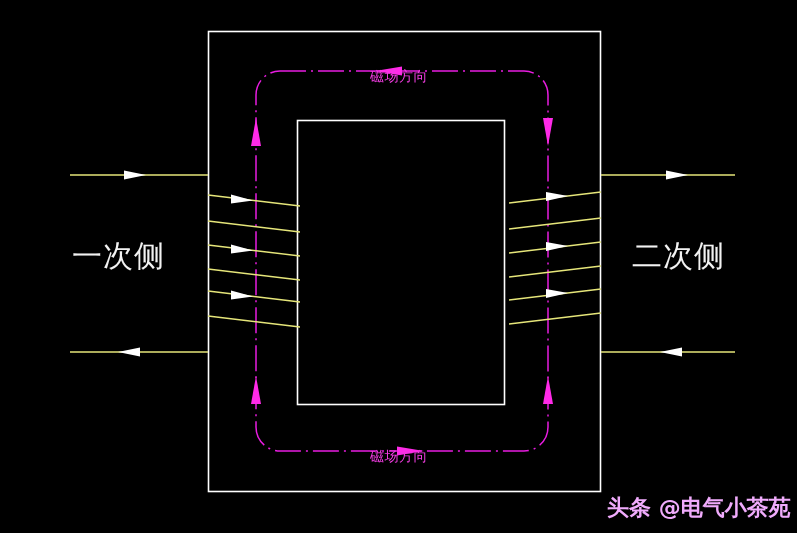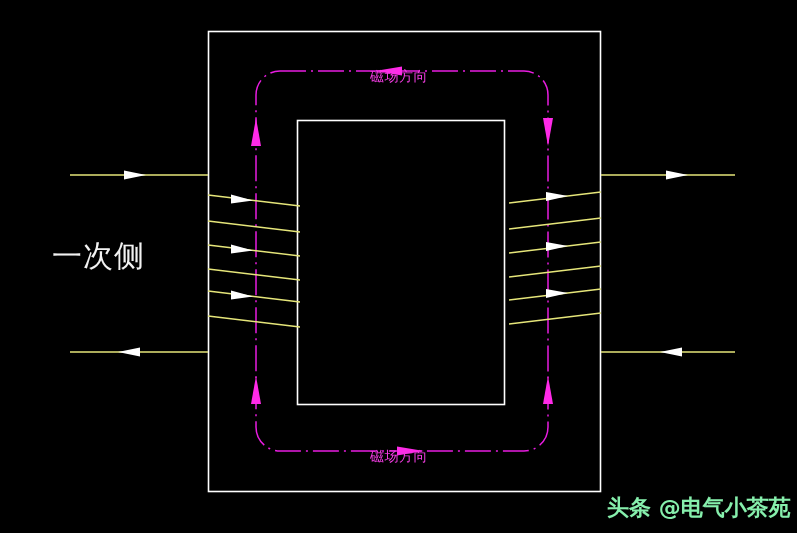--- a/index.html
+++ b/index.html
@@ -25,21 +25,21 @@
   .side-label {
     position: absolute;
     color: #f2f2f2;
     font-size: 30px;
     font-family: "DejaVu Sans", "Liberation Sans", sans-serif;
     letter-spacing: 1px;
     white-space: nowrap;
     line-height: 1;
   }
   #label-primary {
-    left: 52px;
+    left: 72px;
     top: 241px;
   }
   #label-secondary {
     left: 632px;
     top: 241px;
   }
   .field-label {
     position: absolute;
     color: #f03ce0;
     font-size: 14px;
@@ -54,21 +54,21 @@
     top: 41px;
   }
   #label-field-bottom {
     left: 370px;
     top: 421px;
   }
   #watermark {
     position: absolute;
     left: 607px;
     top: 497px;
-    color: #86efac;
+    color: #f0abfc;
     font-size: 22px;
     font-weight: bold;
     font-family: "DejaVu Sans", "Liberation Sans", sans-serif;
     white-space: nowrap;
     line-height: 1;
     text-align: center;
   }
 </style>
 </head>
 <body>
@@ -139,20 +139,21 @@
 
       <polygon points="568,196 546,192 546,201" fill="#ffffff"></polygon>
       <polygon points="568,246 546,242 546,251" fill="#ffffff"></polygon>
       <polygon points="568,293 546,289 546,298" fill="#ffffff"></polygon>
     </g>
 
   </svg>
 
   <div class="side-label" id="label-primary">一次侧</div>
 
+  <div class="side-label" id="label-secondary">二次侧</div>
 
   <div class="field-label" id="label-field-top">磁场方向</div>
 
   <div class="field-label" id="label-field-bottom">磁场方向</div>
 
   <div id="watermark">头条 @电气小茶苑</div>
 
 </div>
 
 </body></html>

